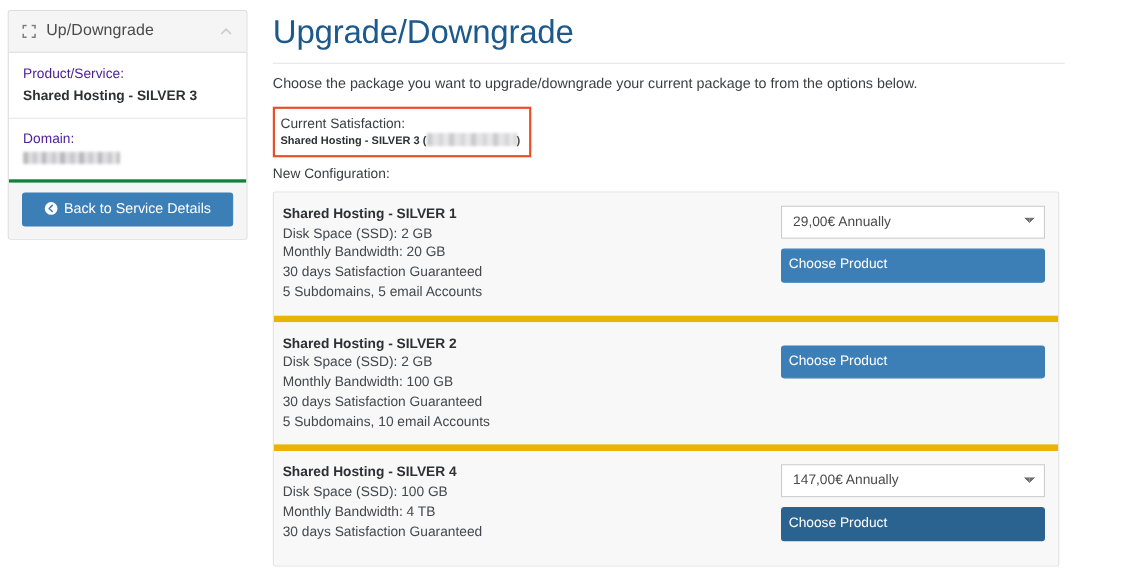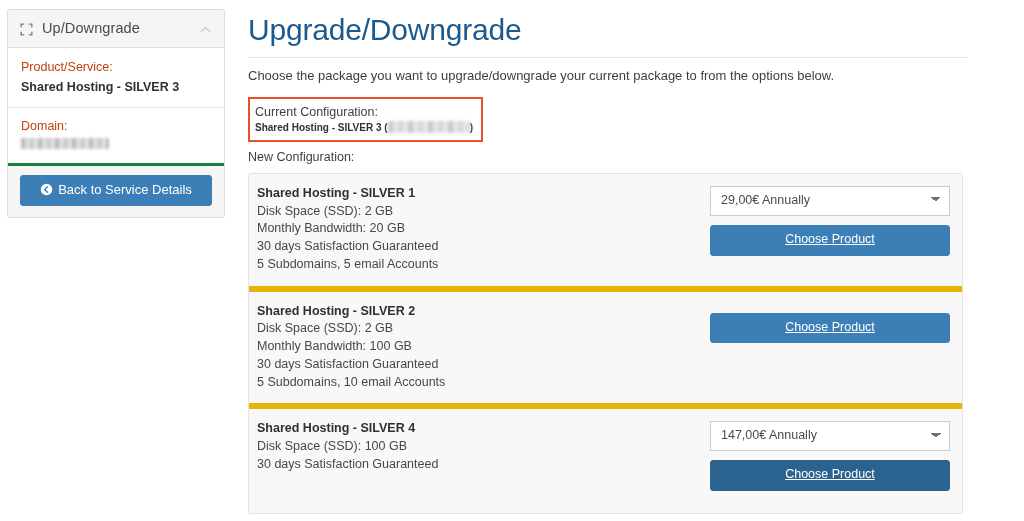--- a/index.html
+++ b/index.html
@@ -32,21 +32,21 @@
     border: 1px solid #dddddd;
     border-radius: 3px;
     background: #ffffff;
     overflow: hidden;
   }
   .panel-heading {
     background: #f5f5f5;
     border-bottom: 1px solid #dddddd;
     padding: 10px 12px 11px 12px;
     display: flex;
-    align-items: flex-end;
+    align-items: center;
     font-size: 14.5px;
     color: #4a4a4a;
     position: relative;
   }
   .panel-heading .hdr-icon {
     width: 13px;
     height: 13px;
     margin-right: 9px;
     flex: 0 0 auto;
     display: block;
@@ -59,21 +59,21 @@
     width: 13px;
     height: 13px;
     flex: 0 0 auto;
     opacity: .45;
   }
   .panel-body {
     padding: 11px 13px 4px 13px;
     font-size: 12.5px;
   }
   .kv-label {
-    color: #c2410c;
+    color: #4c1d95;
     font-size: 12.5px;
     margin: 0 0 3px 0;
     line-height: 1.35;
   }
   .kv-value {
     font-weight: bold;
     color: #2e3033;
     font-size: 12.5px;
     line-height: 1.35;
     margin: 0;
@@ -261,24 +261,23 @@
     width: 100%;
     box-sizing: border-box;
     margin-top: 9px;
     background: #3c7fb6;
     border: 1px solid #3c7fb6;
     border-radius: 3px;
     color: #ffffff;
     font-size: 12.5px;
     font-family: "Liberation Sans", sans-serif;
     padding: 7px 6px 8px 6px;
-    text-align: center;
+    text-align: left;
     cursor: pointer;
     line-height: 1.1;
-    text-decoration: underline;
   }
   .btn-choose.is-active {
     background: #2b6390;
     border-color: #2b6390;
   }
 </style>
 </head>
 <body>
 
 <div class="page">
@@ -326,21 +325,21 @@
 
   <main class="main">
 
     <h1 class="page-title">Upgrade/Downgrade</h1>
     <div class="title-rule"></div>
 
 
     <p class="intro">Choose the package you want to upgrade/downgrade your current package to from the options below.</p>
 
     <div class="current-config">
-      <span class="cc-label">Current Configuration:</span>
+      <span class="cc-label">Current Satisfaction:</span>
       <span class="cc-value"><span>Shared Hosting - SILVER 3</span> <span>(</span><span class="redacted-inline"></span><span>)</span></span>
     </div>
 
     <p class="new-config-label">New Configuration:</p>
 
     <div class="product-list">
 
       <div class="product-row">
         <div class="product-info">
           <p class="p-name">Shared Hosting - SILVER 1</p>
@@ -367,20 +366,21 @@
         </div>
         <div class="product-actions">
           <button class="btn-choose">Choose Product</button>
         </div>
       </div>
 
       <div class="product-row">
         <div class="product-info">
           <p class="p-name">Shared Hosting - SILVER 4</p>
           <p class="p-feat">Disk Space (SSD): 100 GB</p>
+          <p class="p-feat">Monthly Bandwidth: 4 TB</p>
           <p class="p-feat">30 days Satisfaction Guaranteed</p>
 
         </div>
         <div class="product-actions">
           <select class="price-select">
             <option>147,00€ Annually</option>
           </select>
           <button class="btn-choose is-active">Choose Product</button>
         </div>
       </div>

